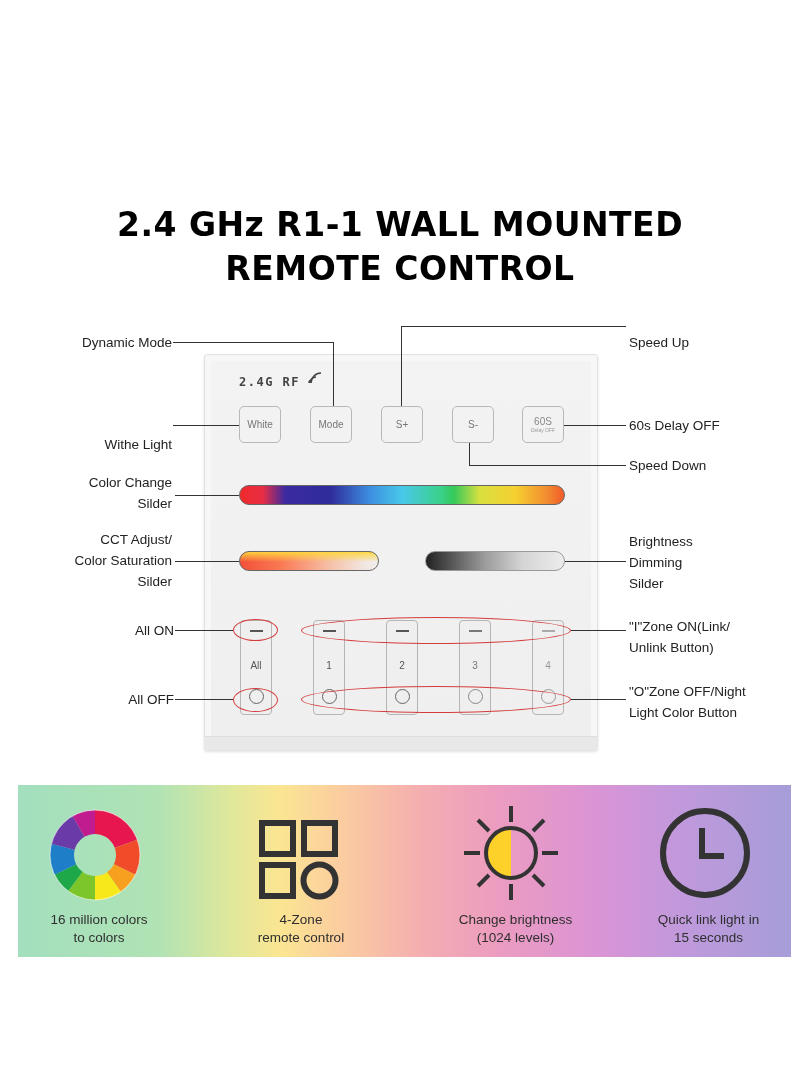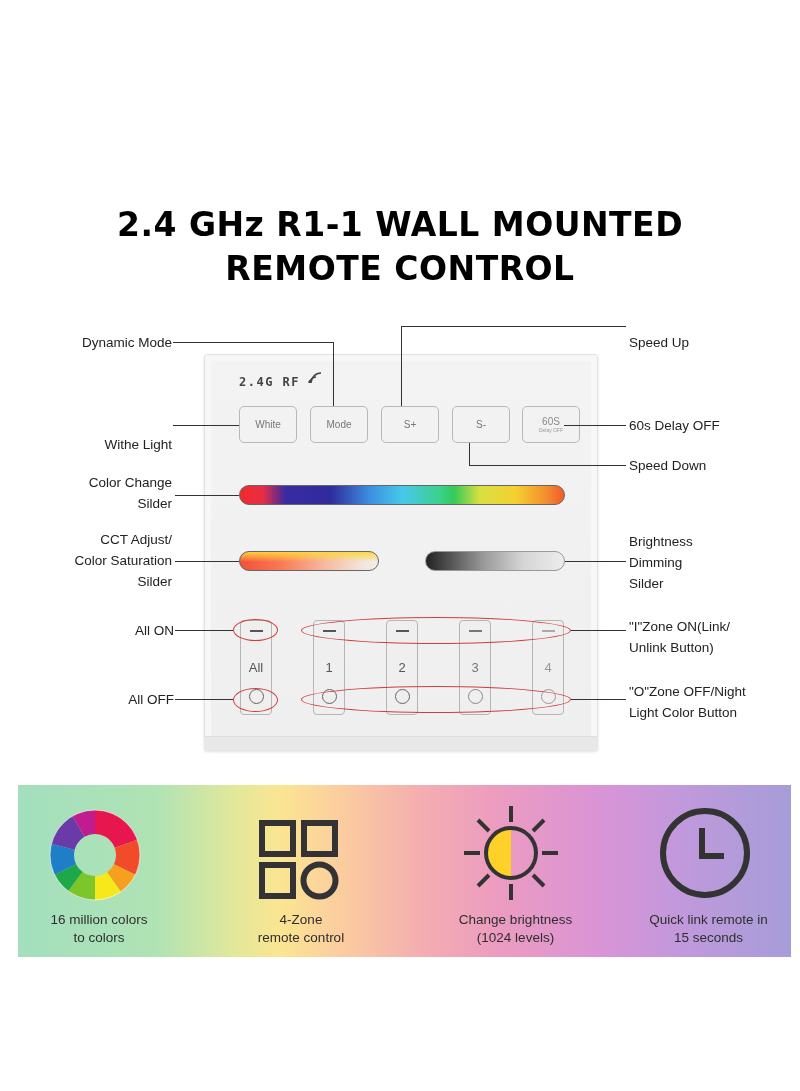--- a/index.html
+++ b/index.html
@@ -27,21 +27,21 @@
   }
 
   .rf-logo {
     position: absolute; left: 239px; top: 375px;
     font-family: "DejaVu Sans Mono", monospace; font-weight: bold; font-size: 12px;
     color: #444; letter-spacing: 1.5px;
   }
   .rf-waves { position: absolute; left: 307px; top: 370px; }
 
   .key {
-    position: absolute; width: 58px; height: 37px;
+    position: absolute; width: 42px; height: 37px;
     border: 1px solid #b8b8b8; border-radius: 5px; background: #f2f2f2;
     display: flex; flex-direction: column; align-items: center; justify-content: center;
     font-size: 10px; color: #777;
   }
   .key .sub { font-size: 5px; color: #999; margin-top: 0px; }
   .key .main60 { font-size: 10px; color: #888; line-height: 10px; }
 
   .slider {
     position: absolute; border-radius: 10px; border: 1.5px solid #666;
   }
@@ -57,21 +57,21 @@
   .slider.bright {
     left: 425px; top: 551px; width: 140px; height: 20px; border-color: #999;
     background: linear-gradient(90deg, #222 0%, #555 18%, #9a9a9a 42%, #d5d5d5 70%, #ececec 100%);
   }
 
   .zone {
     position: absolute; width: 32px; height: 95px; top: 620px;
     border: 1px solid #b5b5b5; border-radius: 4px; background: #efefef;
   }
   .zone .dash { position: absolute; left: 9px; top: 9px; width: 13px; height: 2px; background: #555; }
-  .zone .num { position: absolute; left: 0; width: 100%; top: 39px; text-align: center; font-size: 13px; color: #555; }
+  .zone .num { position: absolute; left: 0; width: 100%; top: 39px; text-align: center; font-size: 10px; color: #555; }
   .zone .circ { position: absolute; left: 8px; top: 68px; width: 15px; height: 15px; border: 1px solid #666; border-radius: 50%; }
 
   .ellipse { position: absolute; border: 1.5px solid #d43c3c; border-radius: 50%; }
 
   .label {
     position: absolute; font-size: 13.5px; color: #222; line-height: 21px; white-space: nowrap;
   }
   .label.right { text-align: right; }
   .line { position: absolute; background: #333; }
 
@@ -244,15 +244,15 @@
 <div class="feature" style="left:432px;width:160px;top:911px;">
   <span class="caption">Change brightness</span>
   <span class="caption">(1024 levels)</span>
 </div>
 
 <svg style="position:absolute;left:658px;top:806px;" width="94" height="94" viewBox="0 0 94 94">
   <circle cx="47" cy="47" r="42" fill="none" stroke="#333" stroke-width="6"></circle>
   <path d="M44 22 L44 50 L66 50" fill="none" stroke="#333" stroke-width="6"></path>
 </svg>
 <div class="feature" style="left:625px;width:160px;top:911px;">
-  <span class="caption">Quick link remote in</span>
+  <span class="caption">Quick link light in</span>
   <span class="caption">15 seconds</span>
 </div>
 
 </body></html>

